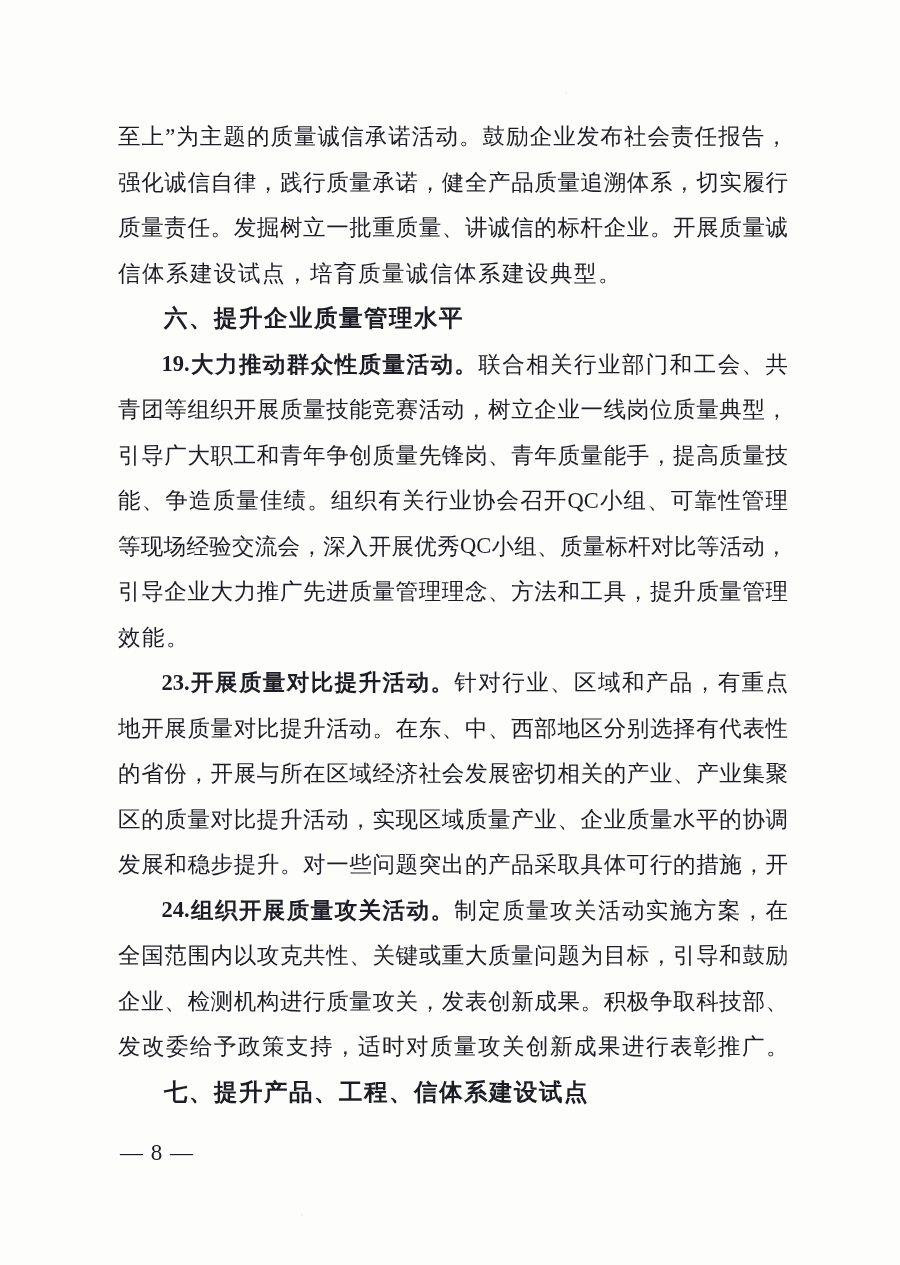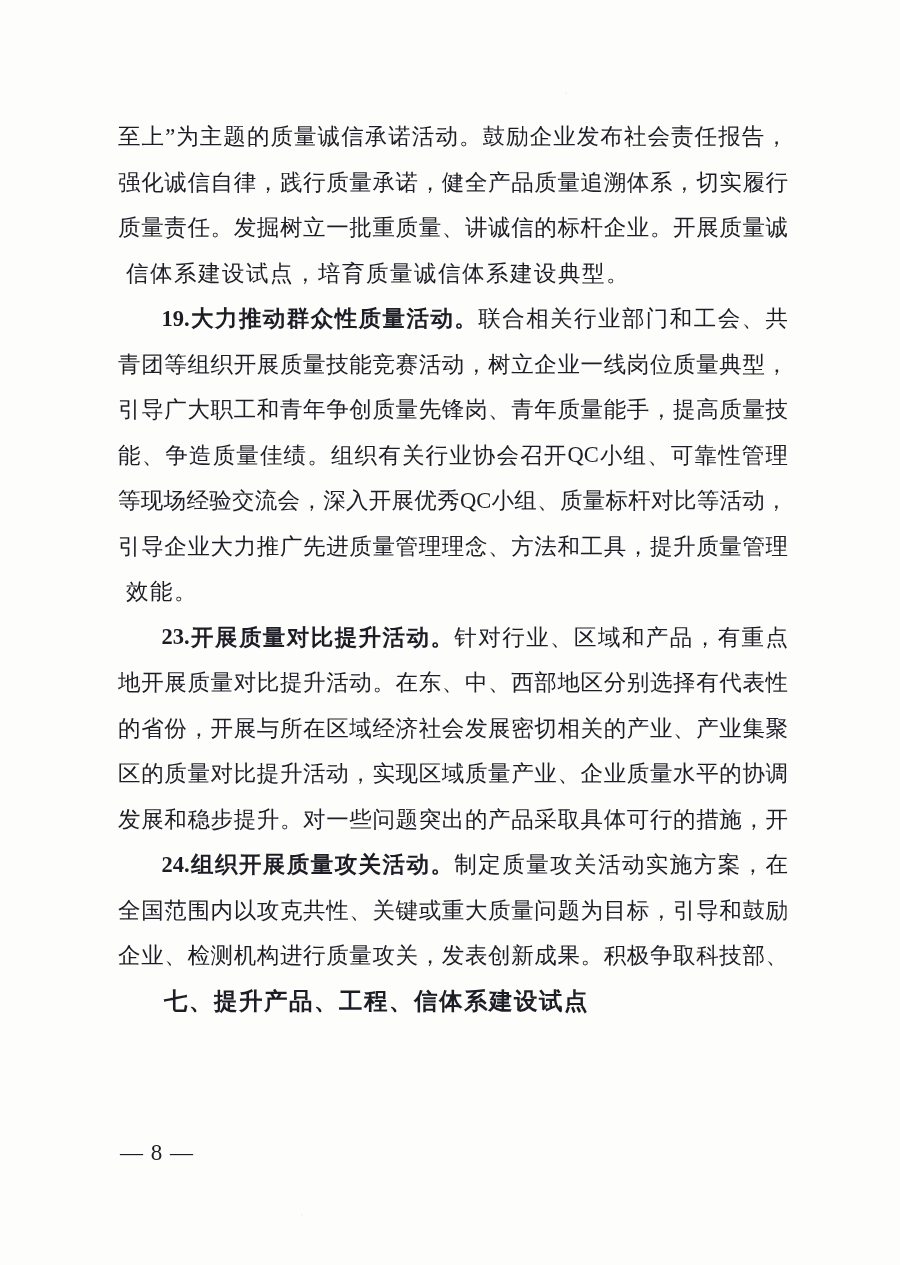--- a/index.html
+++ b/index.html
@@ -28,21 +28,20 @@
   .line.just{
     display:flex;
     justify-content:space-between;
     align-items:center;
   }
   .line.just span{flex:0 0 auto;}
   .line.plain{
     line-height:45.5px;
     letter-spacing:1.5px;
     white-space:nowrap;
-    margin-left:8px;
   }
   .line .sp{width:42px;flex:0 0 42px;}
   .b{font-weight:700;}
   .line.heading{
     font-family:"Liberation Sans","DejaVu Sans",sans-serif;
     font-weight:700;
     font-size:23.5px;
     padding-left:46px;
     line-height:45.5px;
     letter-spacing:1.5px;
@@ -146,20 +145,21 @@
         <span>企</span>
         <span>业</span>
         <span>。</span>
         <span>开</span>
         <span>展</span>
         <span>质</span>
         <span>量</span>
         <span>诚</span>
       </div>
       <div class="line plain"><span>信体系建设试点，培育质量诚信体系建设典型。</span></div>
+      <div class="line heading"><span class="b">六、提升企业质量管理水平</span></div>
       <div class="line just">
         <span class="sp"></span>
         <span class="b">19.</span>
         <span class="b">大</span>
         <span class="b">力</span>
         <span class="b">推</span>
         <span class="b">动</span>
         <span class="b">群</span>
         <span class="b">众</span>
         <span class="b">性</span>
@@ -574,16 +574,17 @@
         <span>。</span>
         <span>积</span>
         <span>极</span>
         <span>争</span>
         <span>取</span>
         <span>科</span>
         <span>技</span>
         <span>部</span>
         <span>、</span>
       </div>
+      <div class="line plain"><span>发改委给予政策支持，适时对质量攻关创新成果进行表彰推广。</span></div>
       <div class="line heading"><span class="b">七、提升产品、工程、信体系建设试点</span></div>
     </div>
   <div class="footer">— 8 —</div>
 </div>
 
 </body></html>

